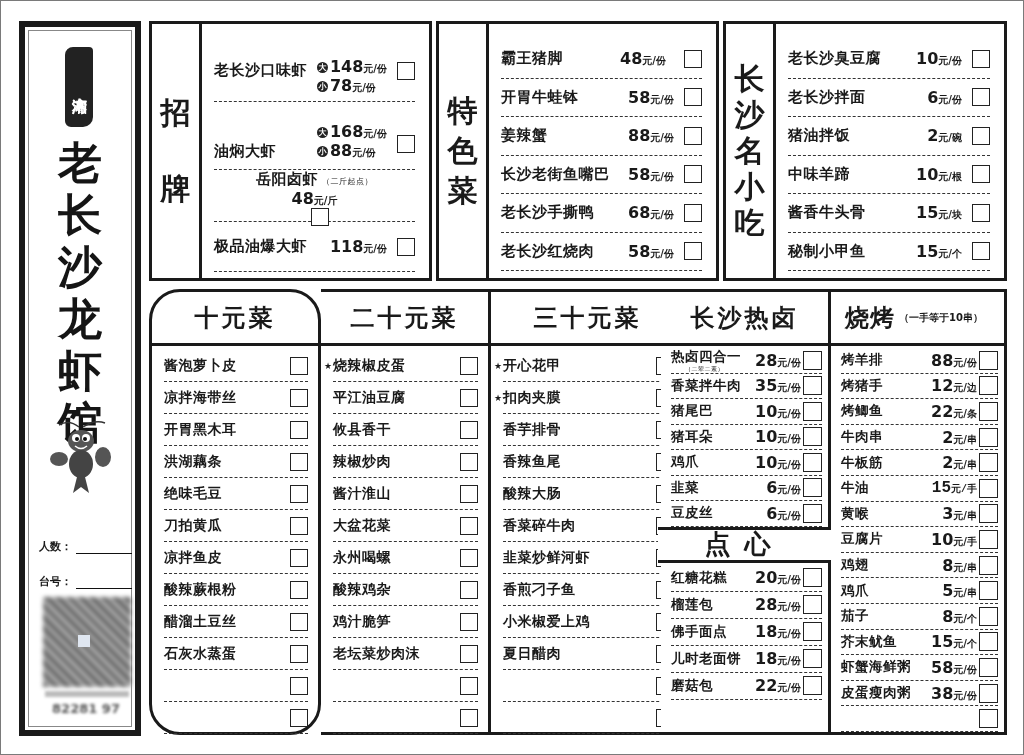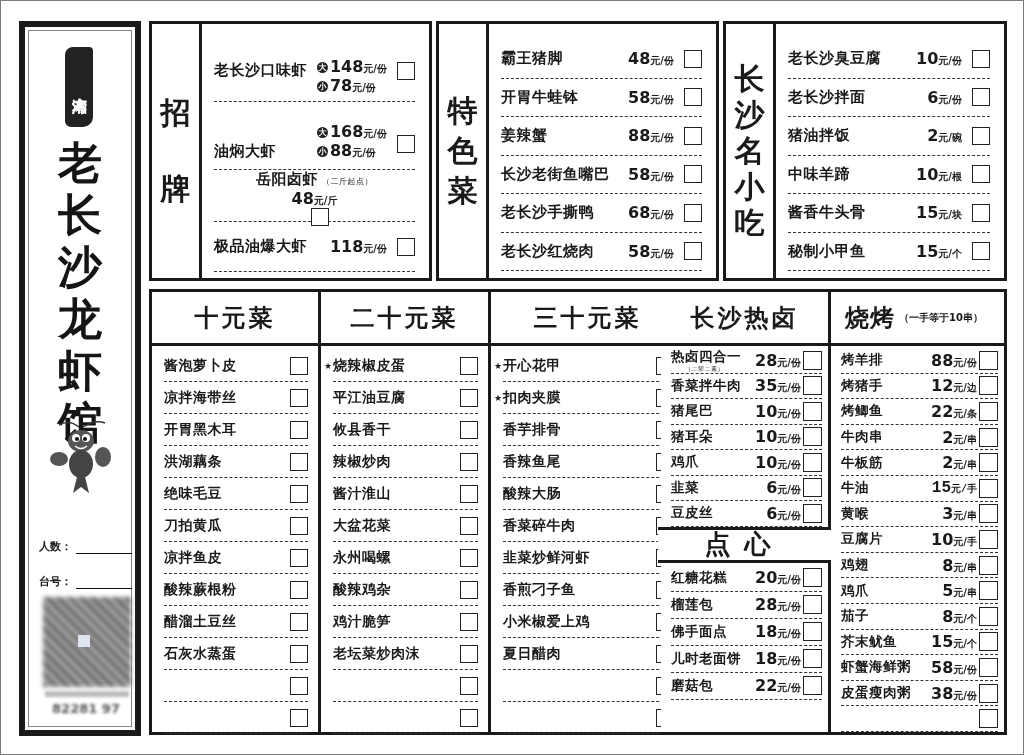--- a/index.html
+++ b/index.html
@@ -131,21 +131,21 @@
     </div>
   </div>
 
   <div class="panel" style="left:435px; top:20px; width:283px; height:260px;">
     <div class="panel-title" style="width:50px;">
       <span>特</span>
       <span>色</span>
       <span>菜</span>
     </div>
     <div class="panel-body" style="left:50px; padding-top:16px;" id="specialty-body">
-        <div class="row" style="height: 38.5px;">
+        <div class="row" style="height: 38.5px; gap: 8px;">
           <span class="name"><span>霸王猪脚</span></span>
           <span class="price"><span class="num">48</span><span class="unit">元/份</span></span>
           <span class="cb"></span>
         </div>
         <div class="row" style="height: 38.5px;">
           <span class="name"><span>开胃牛蛙钵</span></span>
           <span class="price"><span class="num">58</span><span class="unit">元/份</span></span>
           <span class="cb"></span>
         </div>
         <div class="row" style="height: 38.5px;">
@@ -206,21 +206,21 @@
           <span class="cb"></span>
         </div>
         <div class="row" style="height: 38.5px;">
           <span class="name"><span>秘制小甲鱼</span></span>
           <span class="price"><span class="num">15</span><span class="unit">元/个</span></span>
           <span class="cb"></span>
         </div>
       </div>
   </div>
 
-  <div class="col first" style="left:148px; width:172px;">
+  <div class="col first" style="left:148px; width:172px;border-radius:31px;">
     <div class="col-header">十元菜</div>
     <div class="col-body" id="ten-body">
         <div class="row">
           <span class="name">酱泡萝卜皮</span>
           <span class="cb"></span>
         </div>
         <div class="row">
           <span class="name">凉拌海带丝</span>
           <span class="cb"></span>
         </div>

